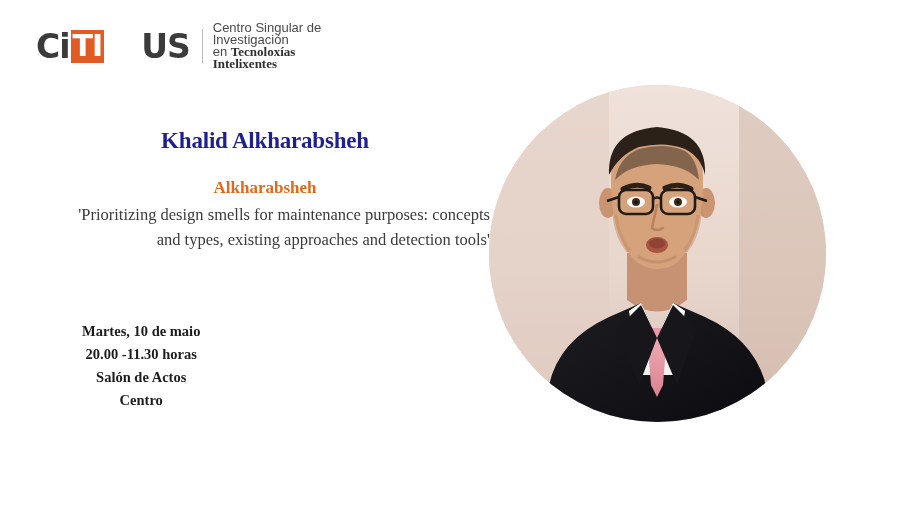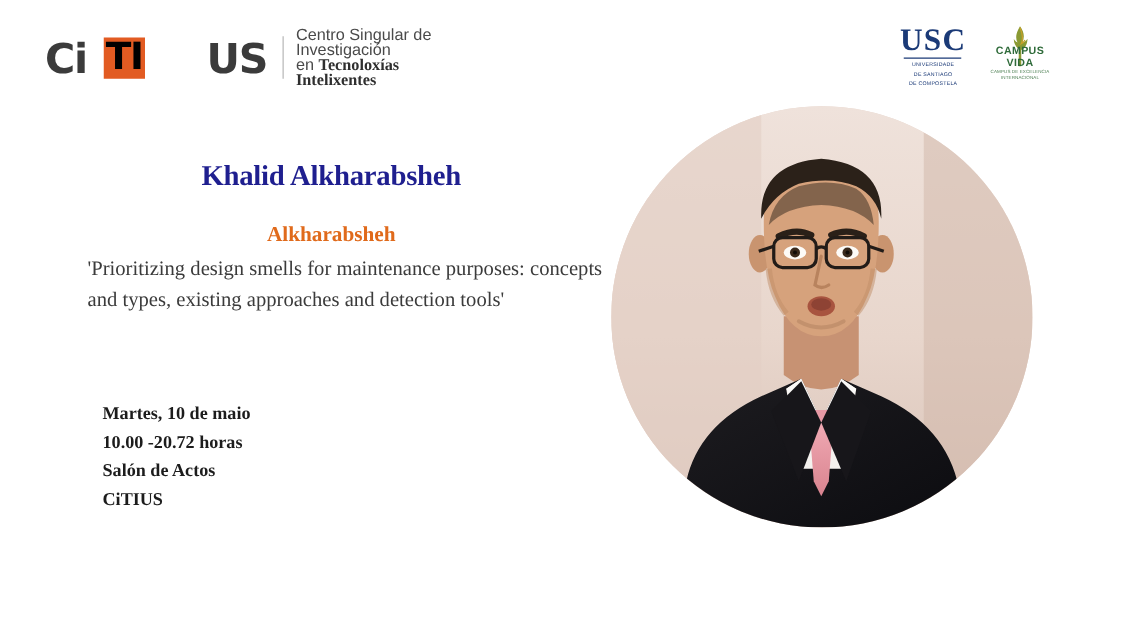--- a/index.html
+++ b/index.html
@@ -42,23 +42,23 @@
     letter-spacing: -1px;
     line-height: 1;
     display: flex;
     align-items: center;
   }
   .citius-word .c1 { color: #3b3b3b; }
   .citius-word .i-lower { color: #3b3b3b; }
   .citius-word .t-box {
     display: inline-block;
     background: #e25b22;
-    color: #000000;
+    color: #ffffff;
     padding: 1px 2px 2px 2px;
-    margin: 0 13px;
+    margin: 0 1px;
     font-size: 30px;
     line-height: 1;
   }
   .citius-word .us { color: #3b3b3b; padding-left: 36px; }
   .citius-sep {
     width: 1px;
     height: 34px;
     background: #b9b9b9;
     margin: 0 10px 0 12px;
   }
@@ -157,38 +157,38 @@
     font-family: "Liberation Serif", serif;
     font-size: 17px;
     font-weight: bold;
     color: #e06a1b;
   }
   .talk-title {
     position: absolute;
     left: 70px;
     top: 202px;
     width: 420px;
-    text-align: left;
+    text-align: right;
     font-family: "Liberation Serif", serif;
     font-size: 16.5px;
     line-height: 25px;
     color: #3b3b3b;
   }
 
   .details {
     position: absolute;
     left: 82px;
     top: 320px;
     font-family: "Liberation Serif", serif;
     font-size: 14.5px;
     font-weight: bold;
     color: #1c1c1c;
     line-height: 23px;
   }
-  .details div { white-space: nowrap; }
+  .details div { white-space: nowrap; text-align: center; }
 
   
   .portrait {
     position: absolute;
     left: 489px;
     top: 85px;
     width: 337px;
     height: 337px;
     border-radius: 50%;
     overflow: hidden;
@@ -210,49 +210,32 @@
           <span class="t-box">TI</span>
           <span class="us">US</span>
       </div>
       <div class="citius-sep"></div>
       <div class="citius-tag">
         <div>Centro Singular de Investigación</div>
         <div><span>en </span><b>Tecnoloxías Intelixentes</b></div>
       </div>
     </div>
 
-    <div class="right-logos">
-      <div class="usc-logo">
-        <div class="usc-word">USC</div>
-        <div class="usc-rule"></div>
-        <div class="usc-sub">UNIVERSIDADE</div>
-        <div class="usc-sub">DE SANTIAGO</div>
-        <div class="usc-sub">DE COMPOSTELA</div>
-      </div>
-      <div class="campus-logo">
-        <svg class="campus-tree" viewBox="0 0 16 34">
-          <path d="M8 1 C5 6 4 10 6 14 C4 13 3 11 3 11 C3 15 5 18 7 19 L7 33 L9 33 L9 20 C12 19 14 15 14 11 C14 11 12 14 10 14 C12 9 11 5 8 1 Z" fill="#8a9a33"></path>
-          <path d="M8 2 C10 7 11 11 9 15 C11 14 12 12 12 12" fill="none" stroke="#c8a02a" stroke-width="1"></path>
-        </svg>
-        <div class="campus-name">CAMPUS VIDA</div>
-        <div class="campus-sub">CAMPUS DE EXCELENCIA INTERNACIONAL</div>
-      </div>
-    </div>
 
   </div>
 
   <div class="speaker-name">Khalid Alkharabsheh</div>
   <div class="conf-label">Alkharabsheh</div>
   <div class="talk-title">'Prioritizing design smells for maintenance purposes: concepts and types, existing approaches and detection tools'</div>
 
   <div class="details">
     <div>Martes, 10 de maio</div>
-    <div>10.00 -20.72 horas</div>
+    <div>20.00 -11.30 horas</div>
     <div>Salón de Actos</div>
-    <div>CiTIUS</div>
+    <div>Centro</div>
   </div>
 
   <div class="portrait">
     <svg width="337" height="337" viewBox="0 0 337 337">
       <defs>
         <linearGradient id="bgwall" x1="0" y1="0" x2="0" y2="1">
           <stop offset="0%" stop-color="#efe2db"></stop>
           <stop offset="55%" stop-color="#e8d6cc"></stop>
           <stop offset="100%" stop-color="#d9c3b8"></stop>
         </linearGradient>

